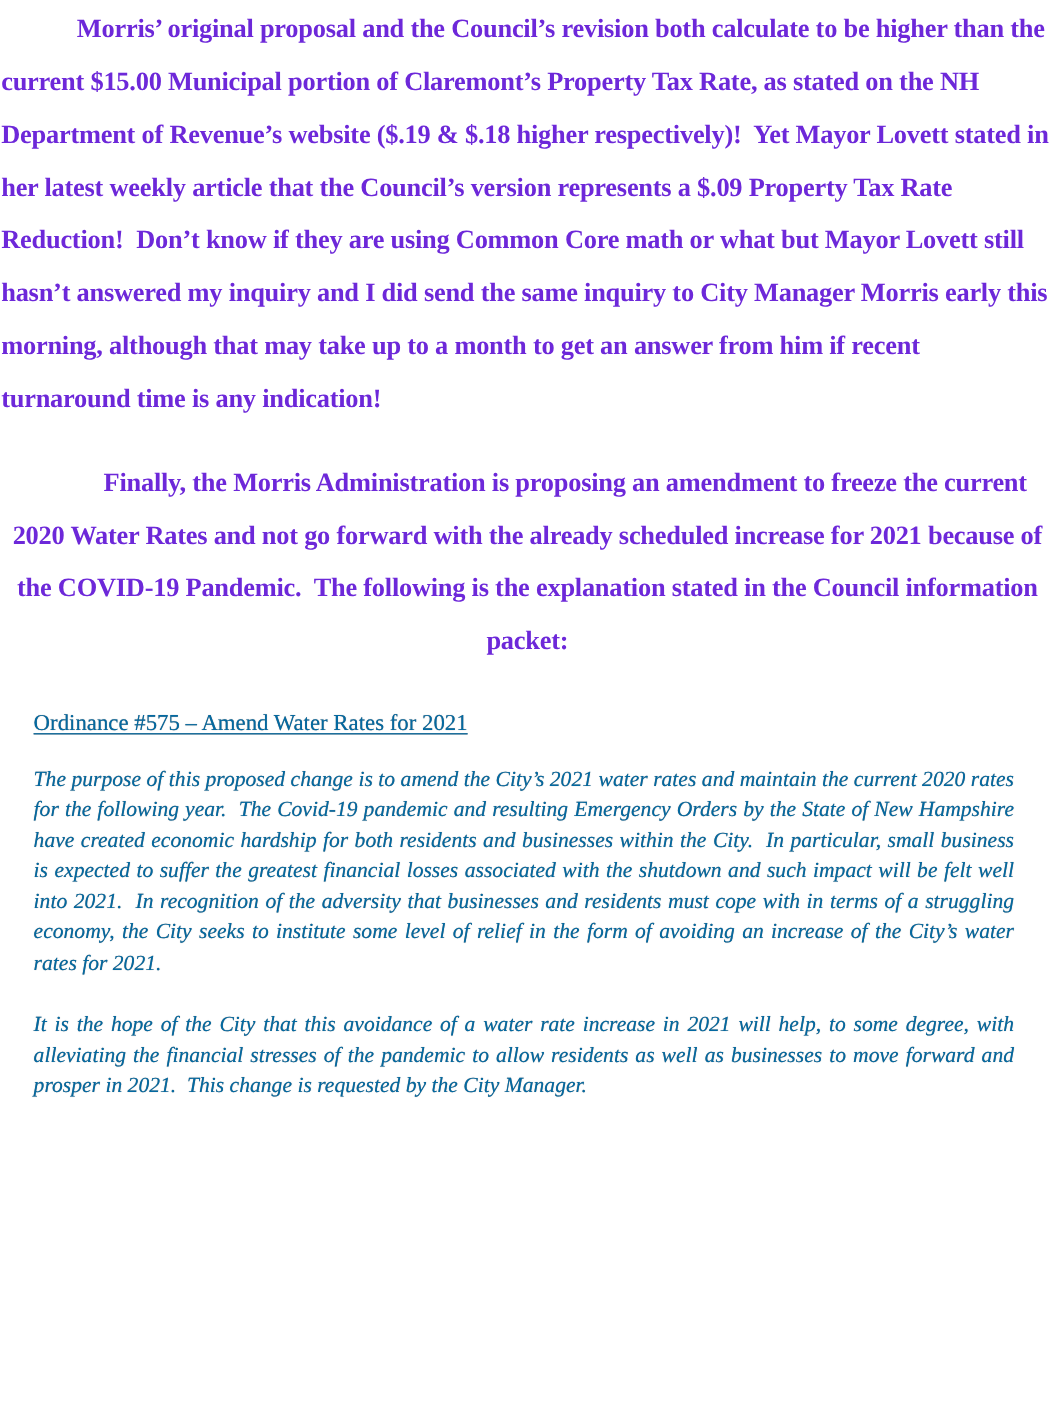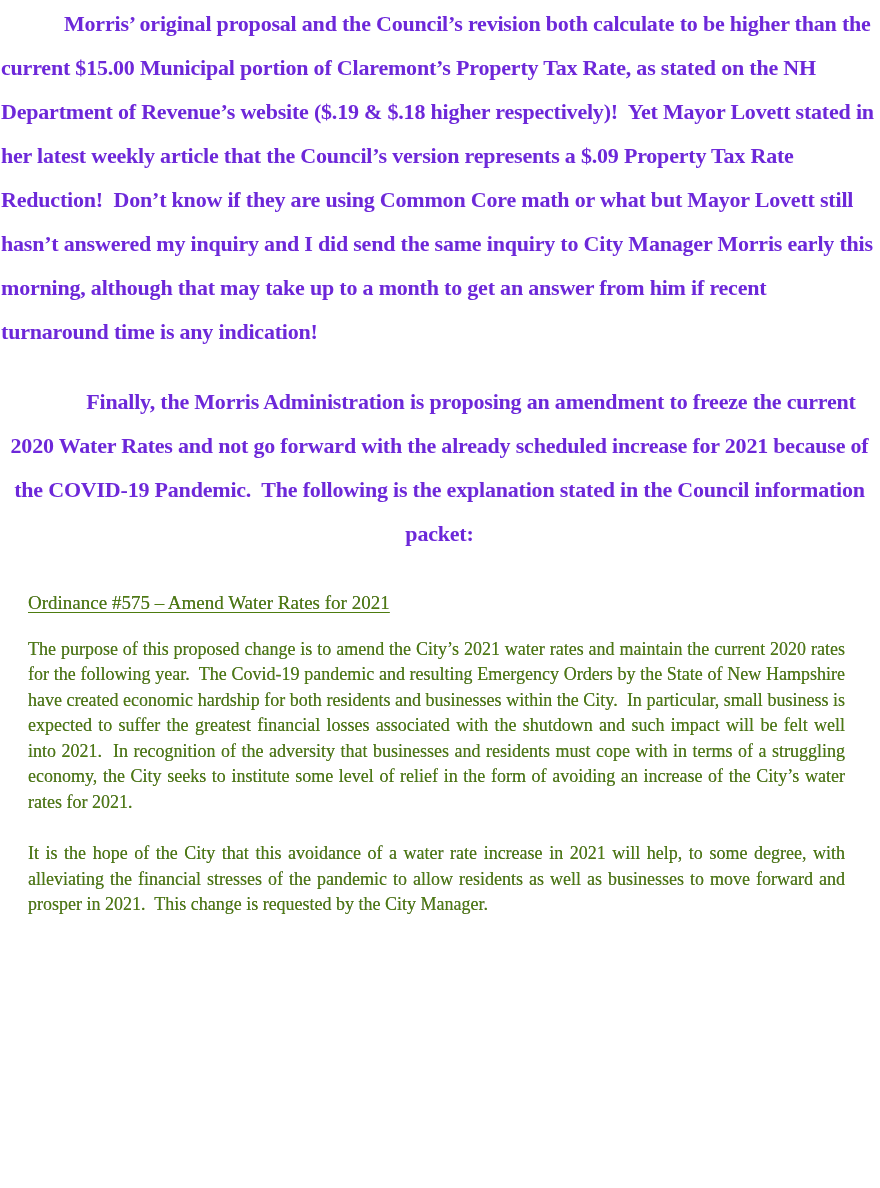--- a/index.html
+++ b/index.html
@@ -32,36 +32,37 @@
     margin-bottom: 0;
     text-align: center;
   }
   
   .excerpt {
     margin: 34px 35px 0 28px;
     font-family: "Liberation Serif", "DejaVu Serif", serif;
     font-weight: 400;
     font-size: 18px;
     line-height: 25.5px;
-    color: #4d7c0f;
+    color: #0369a1;
     text-align: justify;
     text-shadow: 0 0 0.6px rgba(45,45,45,0.65);
   }
   .excerpt-heading {
     font-size: 19px;
     margin: 0 0 21px 0;
     text-align: left;
   }
   .excerpt-heading .u {
     text-decoration: underline;
     text-underline-offset: 3px;
   }
   .excerpt p {
     margin: 0 0 26px 0;
     white-space: pre-wrap;
+    font-style: italic;
   }
   .excerpt p.last {
     margin-bottom: 0;
   }
 </style>
 </head>
 <body>
 
 <div class="page">
 

